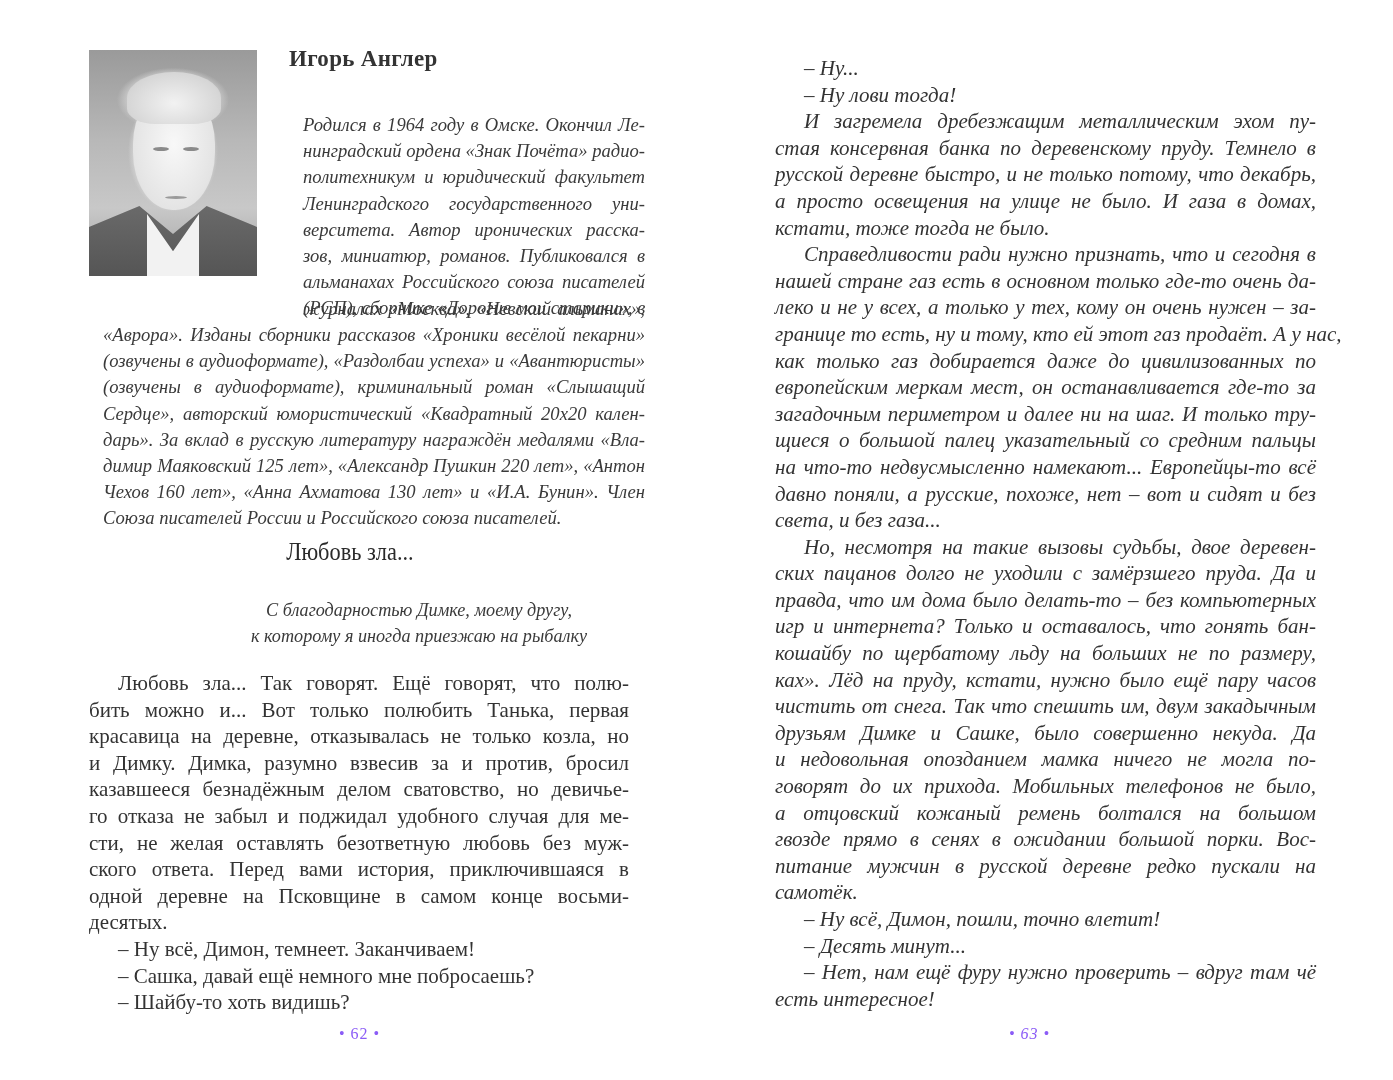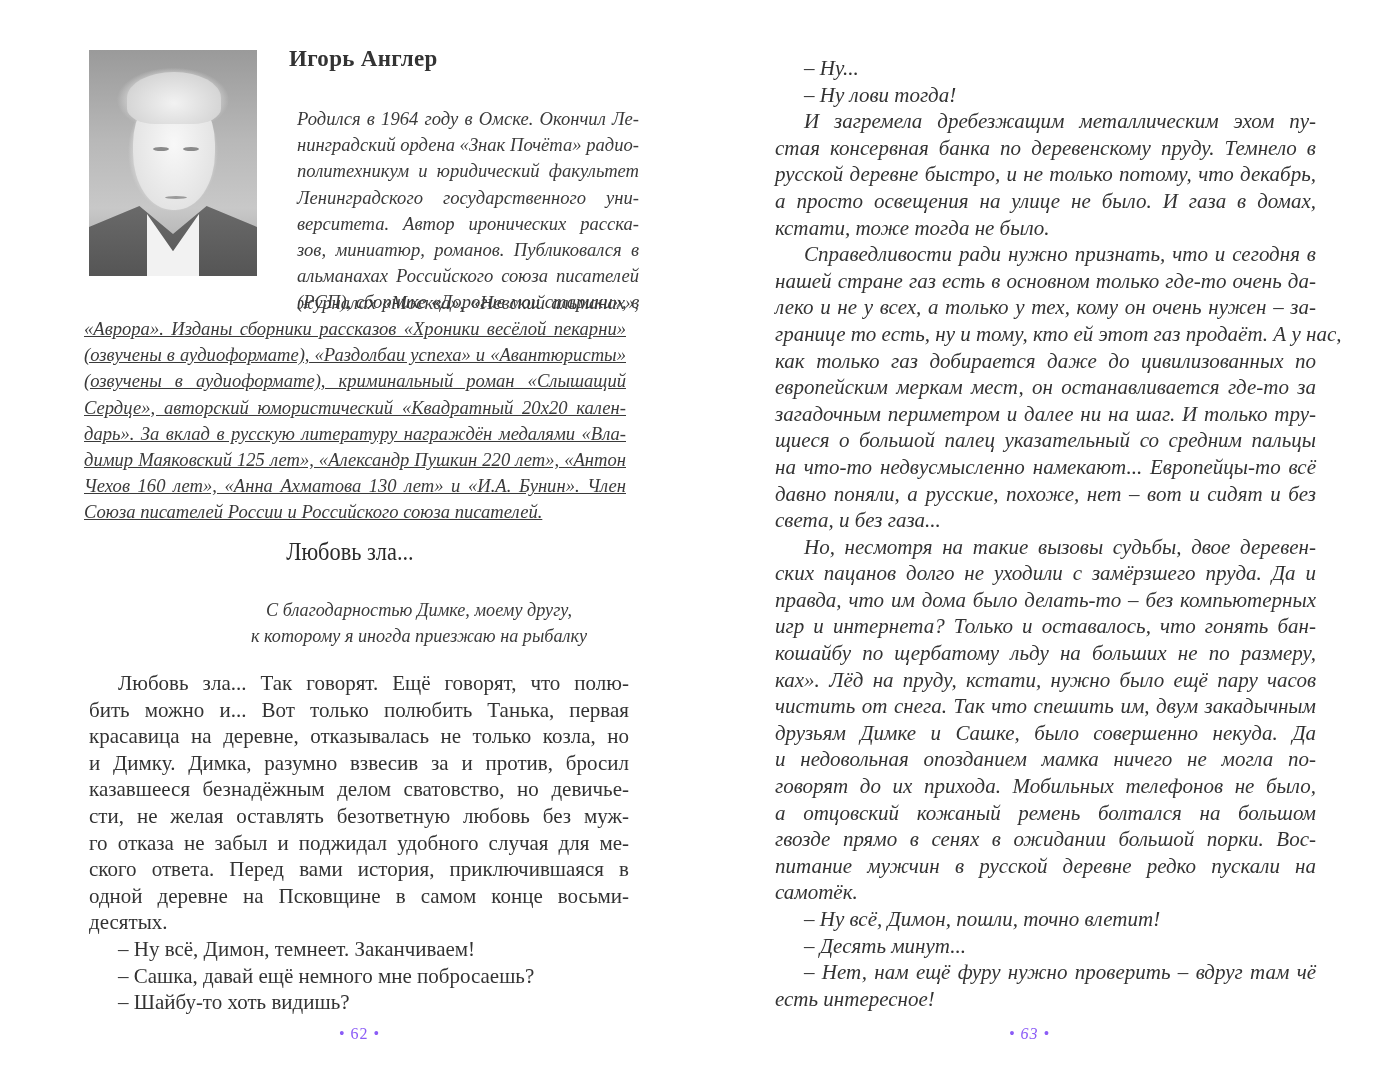--- a/index.html
+++ b/index.html
@@ -46,25 +46,25 @@
     .author-photo .eye.r { left: 94px; }
     .author-photo .mouth { position: absolute; left: 76px; top: 146px; width: 22px; height: 3px; background: #9a9a9a; border-radius: 50%; }
 
     .author-name {
       position: absolute; left: 289px; top: 46px;
       font-size: 23px; font-weight: bold; color: #333;
       letter-spacing: 0.3px;
     }
     .bio {
       position: absolute; font-style: italic; font-size: 18.6px; color: #3a3a3a;
-      line-height: 26.2px; margin: 8px;
+      line-height: 26.2px; margin: 14px;
     }
     .bio-line { display: block; white-space: nowrap; text-align: justify; text-align-last: justify; }
     .bio-top { left: 289px; top: 98px; width: 342px; }
-    .bio-bottom { left: 76px; top: 282px; width: 542px; text-decoration: underline; }
+    .bio-bottom { left: 89px; top: 282px; width: 542px; }
     .bio-bottom .bio-line:last-child { text-align-last: left; }
 
     .story-title {
       position: absolute; left: 0; width: 696px; top: 537px;
       text-align: center; font-size: 26px; color: #2a2a2a;
       transform: scaleX(0.86); transform-origin: 362px 0;
     }
     .dedication {
       position: absolute; right: 67px; top: 597px; width: 420px;
       text-align: center; font-style: italic; font-size: 18.2px; line-height: 26px; color: #3a3a3a;
@@ -131,22 +131,22 @@
     <span>С благодарностью Димке, моему другу,</span>
     <span>к которому я иногда приезжаю на рыбалку</span>
   </div>
 
   <p class="body-text left-body">
     <span class="line indent">Любовь зла... Так говорят. Ещё говорят, что полю-</span>
     <span class="line">бить можно и... Вот только полюбить Танька, первая</span>
     <span class="line">красавица на деревне, отказывалась не только козла, но</span>
     <span class="line">и Димку. Димка, разумно взвесив за и против, бросил</span>
     <span class="line">казавшееся безнадёжным делом сватовство, но девичье-</span>
+    <span class="line">го отказа не забыл и поджидал удобного случая для ме-</span>
     <span class="line">сти, не желая оставлять безответную любовь без муж-</span>
-    <span class="line">го отказа не забыл и поджидал удобного случая для ме-</span>
     <span class="line">ского ответа. Перед вами история, приключившаяся в</span>
     <span class="line">одной деревне на Псковщине в самом конце восьми-</span>
     <span class="line last">десятых.</span>
     <span class="line last indent">– Ну всё, Димон, темнеет. Заканчиваем!</span>
     <span class="line last indent">– Сашка, давай ещё немного мне побросаешь?</span>
     <span class="line last indent">– Шайбу-то хоть видишь?</span>
   </p>
 
   <div class="folio folio-left">• 62 •</div>
 </div>

